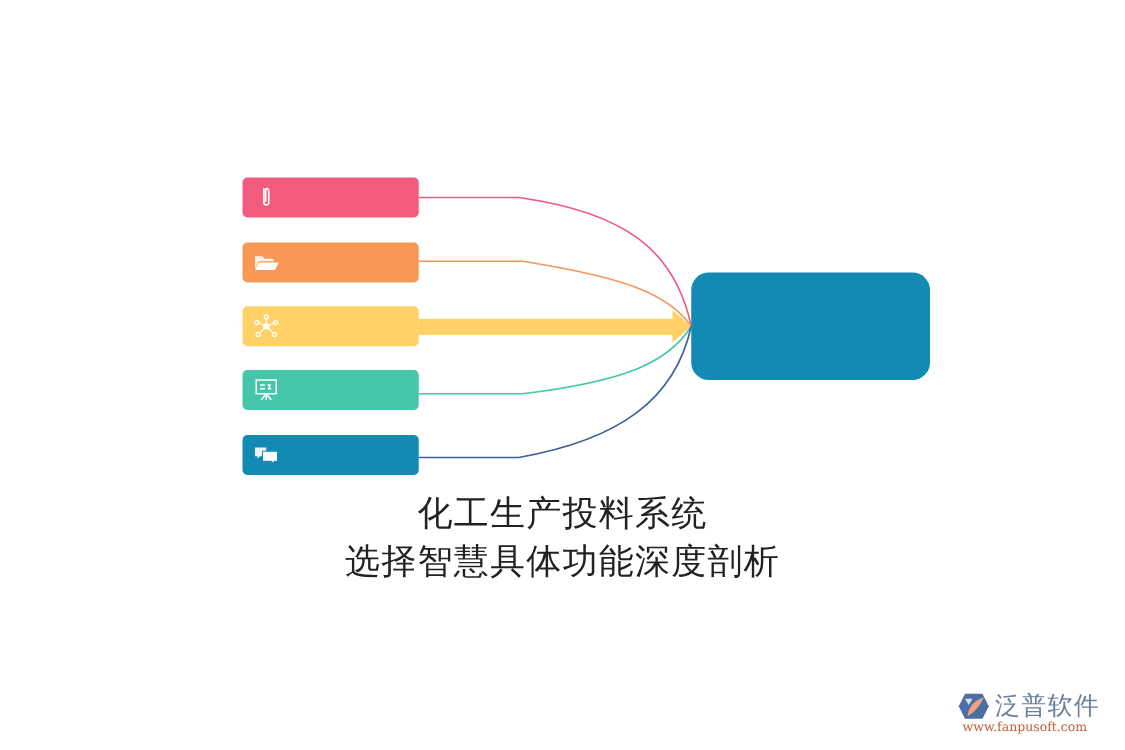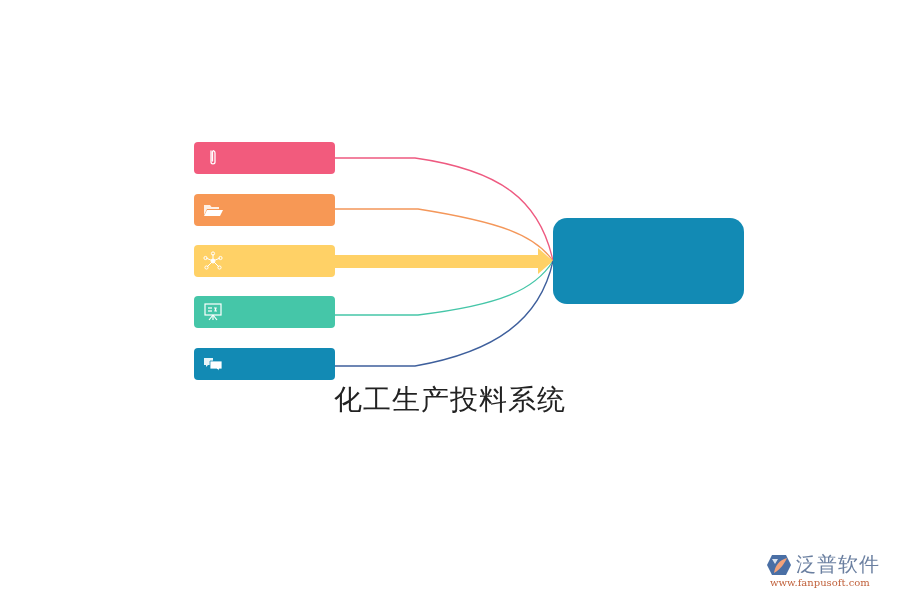--- a/index.html
+++ b/index.html
@@ -12,21 +12,21 @@
     .card-1 { top: 142px; }
     .card-2 { top: 194px; }
     .card-3 { top: 245px; }
     .card-4 { top: 296px; }
     .card-5 { top: 348px; }
     .hub { position: absolute; left: 553px; top: 218px; width: 191px; height: 86px;
            border-radius: 14px; }
     .title { position: absolute; left: 0; width: 900px; text-align: center;
              font-family: "DejaVu Serif", "Liberation Serif", serif; color: #222;
              font-size: 28px; line-height: 36px; letter-spacing: 1px; }
-    .title-1 { top: 382px; }
+    .title-1 { top: 393px; }
     .title-2 { top: 431px; }
     .logo { position: absolute; left: 766px; top: 552px; width: 130px; height: 40px; }
     .logo .mark { position: absolute; left: 0; top: 2px; width: 26px; height: 22px; }
     .logo .brand { position: absolute; left: 30px; top: 0; font-size: 20px; line-height: 24px;
                    color: #6a7fa0; font-family: "DejaVu Sans", sans-serif; letter-spacing: 1px; }
     .logo .url { position: absolute; left: 4px; top: 24px; font-size: 10px; line-height: 13px;
                  color: #c0603a; font-family: "DejaVu Serif", serif; }
   </style>
 </head>
 <body>
@@ -102,20 +102,21 @@
       <path d="M8 7 L20 7 L20 15 L17 15 L17 17 L15 15 L8 15 Z" fill="#fff" stroke="#128AB4" stroke-width="0.8"></path>
     </svg>
     <span></span>
   </div>
 
   <div class="hub" style="background:#128AB4;">
     <span></span>
   </div>
 
   <div class="title title-1">化工生产投料系统</div>
+  <div class="title title-2">选择智慧具体功能深度剖析</div>
 
   <div class="logo">
     <svg class="mark" viewBox="0 0 26 22">
       <polygon points="6,1 20,1 25,11 20,21 6,21 1,11" fill="#4A6FA5"></polygon>
       <path d="M8 19 C9 12 13 6 21 4 C18 10 15 15 8 19 Z" fill="#F2A27A"></path>
       <path d="M6 5 L12 5 L9 10 Z" fill="#ffffff" opacity="0.8"></path>
     </svg>
     <span class="brand">泛普软件</span>
     <span class="url">www.fanpusoft.com</span>
   </div>

